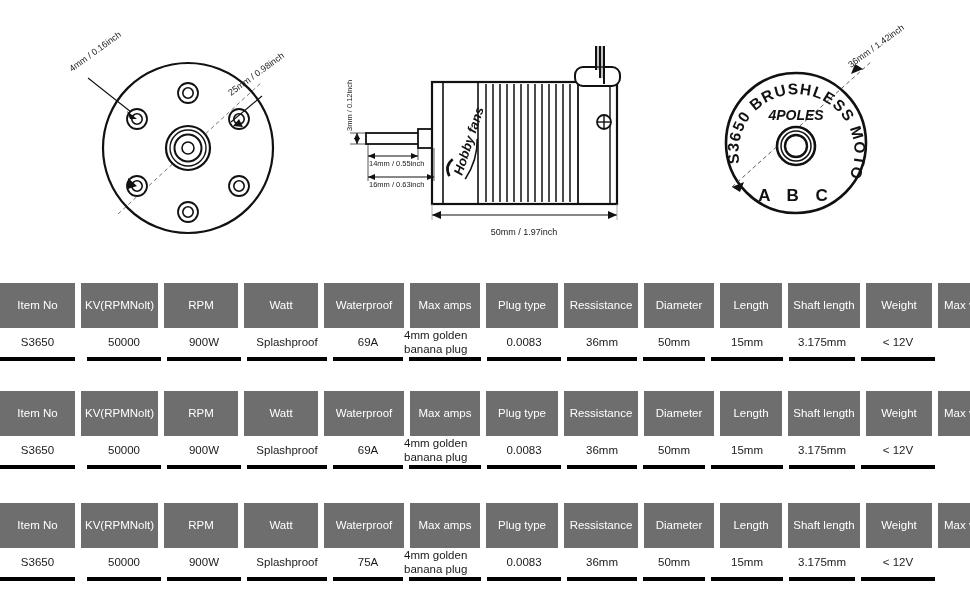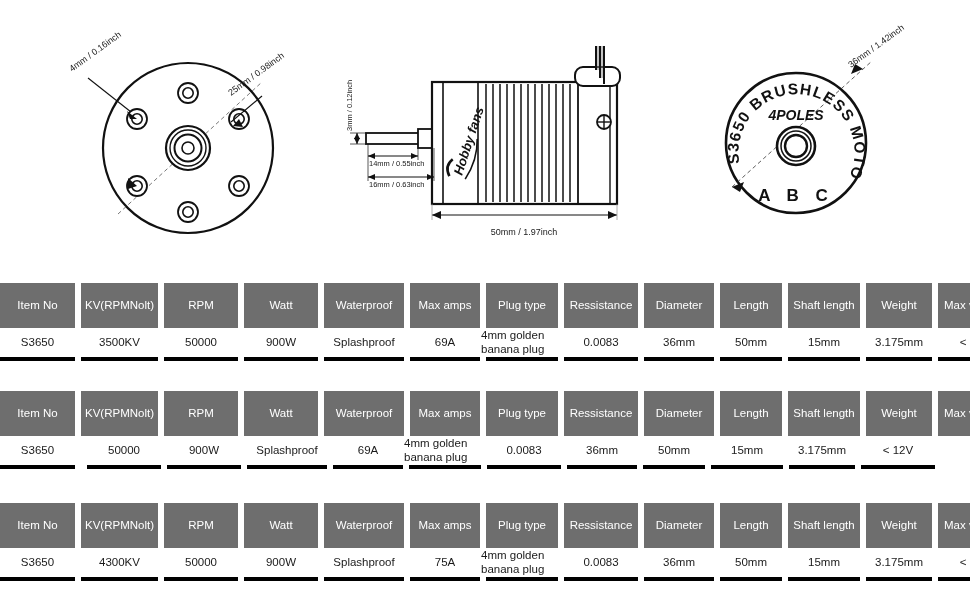--- a/index.html
+++ b/index.html
@@ -335,23 +335,20 @@
       <div class="col hdr-gap" style="width: 6px; height: 45px;"></div>
       <div class="col hdr-cell" style="width: 74px;">
         <span style="display: block;">Max voltage</span>
       </div>
     </div>
   <div class="tbl-row">
       <div class="col val-cell" style="width: 75px;">
         <span>S3650</span>
       </div>
       <div class="col val-gap" style="width: 6px;"></div>
-      <div class="col val-cell" style="width: 77px;">
-        <span>3500KV</span>
-      </div>
       <div class="col val-gap" style="width: 6px;"></div>
       <div class="col val-cell" style="width: 74px;">
         <span>50000</span>
       </div>
       <div class="col val-gap" style="width: 6px;"></div>
       <div class="col val-cell" style="width: 74px;">
         <span>900W</span>
       </div>
       <div class="col val-gap" style="width: 6px;"></div>
       <div class="col val-cell" style="width: 80px;">
@@ -552,23 +549,20 @@
       <div class="col hdr-gap" style="width: 6px; height: 45px;"></div>
       <div class="col hdr-cell" style="width: 74px;">
         <span style="display: block;">Max voltage</span>
       </div>
     </div>
   <div class="tbl-row">
       <div class="col val-cell" style="width: 75px;">
         <span>S3650</span>
       </div>
       <div class="col val-gap" style="width: 6px;"></div>
-      <div class="col val-cell" style="width: 77px;">
-        <span>4300KV</span>
-      </div>
       <div class="col val-gap" style="width: 6px;"></div>
       <div class="col val-cell" style="width: 74px;">
         <span>50000</span>
       </div>
       <div class="col val-gap" style="width: 6px;"></div>
       <div class="col val-cell" style="width: 74px;">
         <span>900W</span>
       </div>
       <div class="col val-gap" style="width: 6px;"></div>
       <div class="col val-cell" style="width: 80px;">

